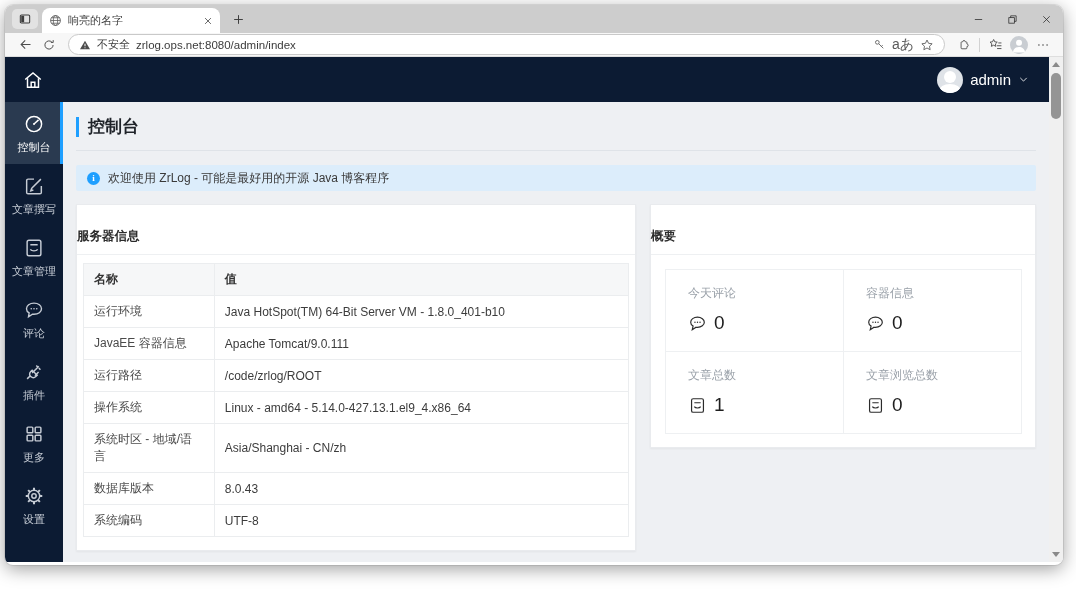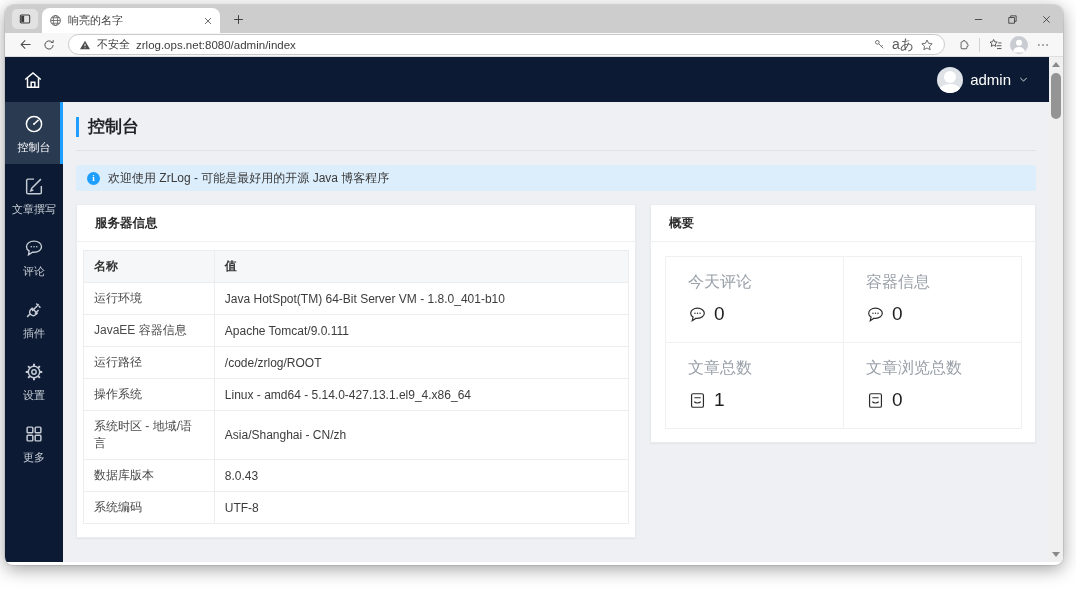--- a/index.html
+++ b/index.html
@@ -55,34 +55,34 @@
 
   .content { position:absolute; left:58px; top:45px; right:14px; bottom:0; padding:0 13px; background:#eef0f3; overflow:hidden; }
   .title-row { padding:15px 0 13px; border-bottom:1px solid #dfe3e8; }
   .page-title { font-size:17px; font-weight:bold; color:#1f2329; border-left:3px solid #1e9fff; padding-left:9px; line-height:20px; }
   .banner { margin-top:14px; height:26px; background:#dcedfb; border-radius:2px; display:flex; align-items:center; padding:0 11px; gap:8px; font-size:12px; color:#3a3a3a; }
   .info-ico { width:13px; height:13px; border-radius:50%; background:#1e9fff; color:#fff; font-size:9px; font-weight:bold;
               display:flex; align-items:center; justify-content:center; font-family:"Liberation Serif", serif; flex:none; }
 
   .panels { display:flex; gap:14px; margin-top:13px; align-items:flex-start; }
   .panel { background:#fff; border:1px solid #e9ebee; box-shadow:0 1px 2px rgba(0,0,0,.05); }
-  .panel-title { padding:10px 18px 9px; font-size:12.5px; font-weight:bold; color:#2b2b2b; border-bottom:1px solid #eef0f2; }
+  .panel-title { padding:10px 0 9px; font-size:12.5px; font-weight:bold; color:#2b2b2b; border-bottom:1px solid #eef0f2;margin-top:13px; }
   .panel.server { width:560px; }
   .panel.overview { flex:1; }
   .server-body { padding:8px 6px 13px; }
   table.srv { width:100%; border-collapse:collapse; font-size:12px; }
   table.srv th, table.srv td { border:1px solid #ebedef; padding:7px 10px; text-align:left; font-weight:normal; }
   table.srv th { background:#f6f7f8; color:#333; font-weight:bold; }
   table.srv td.k { color:#4a4a4a; width:24%; }
   table.srv td.v { color:#3c3c3c; }
 
   .ov-body { padding:14px; }
   .stats { display:grid; grid-template-columns:1fr 1fr; }
   .stat { border:1px solid #eef0f2; margin-right:-1px; margin-bottom:-1px; padding:15px 10px 17px 22px; }
-  .stat-label { font-size:16px; color:#9aa1a9; margin-bottom:10px; }
+  .stat-label { font-size:12px; color:#9aa1a9; margin-bottom:10px; }
   .stat-value { display:flex; align-items:center; gap:7px; font-size:19px; color:#1e1e1e; }
   .stat-value svg { color:#2b2b2b; }
 
   svg { display:block; }
 </style>
 </head>
 <body>
 
 <div class="window">
 
@@ -230,56 +230,63 @@
       </div>
       <div class="side-item">
         <svg width="22" height="22" viewBox="0 0 24 24">
           <path d="M20 12 v7 a1.5 1.5 0 0 1-1.5 1.5 h-13 A1.5 1.5 0 0 1 4 19 v-13 A1.5 1.5 0 0 1 5.5 4.5 H12" fill="none" stroke="currentColor" stroke-width="1.6"></path>
           <path d="M9.5 14.5 L19.5 4.5 M9.5 14.5 l-1 2.8 2.8-1" fill="none" stroke="currentColor" stroke-width="1.6"></path>
         </svg>
         <span>文章撰写</span>
       </div>
       <div class="side-item">
         <svg width="22" height="22" viewBox="0 0 24 24">
+          <rect x="4.5" y="3.5" width="15" height="17" rx="2" fill="none" stroke="currentColor" stroke-width="1.6"></rect>
+          <path d="M8 8.5 h8 M8 13.5 c1.5 2.2 6.5 2.2 8 0" fill="none" stroke="currentColor" stroke-width="1.6"></path>
+        </svg>
+        <span>文章管理</span>
+      </div>
+      <div class="side-item">
+        <svg width="22" height="22" viewBox="0 0 24 24">
           <path d="M12 4.5 c-4.7 0-8.2 2.7-8.2 6 0 1.9 1.1 3.6 2.9 4.7 L6 19.5 l4.3-2.9 c.6.1 1.1.1 1.7.1 4.7 0 8.2-2.7 8.2-6.1 s-3.5-6.1-8.2-6.1 z" fill="none" stroke="currentColor" stroke-width="1.5"></path>
           <circle cx="9" cy="10.6" r=".9" fill="currentColor"></circle>
             <circle cx="12" cy="10.6" r=".9" fill="currentColor"></circle>
             <circle cx="15" cy="10.6" r=".9" fill="currentColor"></circle>
         </svg>
         <span>评论</span>
       </div>
       <div class="side-item">
         <svg width="22" height="22" viewBox="0 0 24 24">
           <path d="M4.5 19.5 l3.5-3.5" stroke="currentColor" stroke-width="1.6" fill="none"></path>
           <path d="M8.5 11.5 c-1.7 1.7-1.7 4 0 5.5 1.6 1.5 3.9 1.6 5.5 0 l1.5-1.5 -5.5-5.5 z" fill="none" stroke="currentColor" stroke-width="1.6"></path>
           <path d="M10 13 l4-4 M13 16 l4-4" stroke="currentColor" stroke-width="1.6" fill="none"></path>
           <path d="M14.5 5 l1.8 1.8 M19 9.5 l-1.8-1.8 M13.8 9.2 l3.4-3.4" stroke="currentColor" stroke-width="1.6" fill="none"></path>
         </svg>
         <span>插件</span>
-      </div>
-      <div class="side-item">
-        <svg width="22" height="22" viewBox="0 0 24 24">
-          <circle cx="12" cy="12" r="6.2" fill="none" stroke="currentColor" stroke-width="1.6"></circle>
-          <circle cx="12" cy="12" r="2.4" fill="none" stroke="currentColor" stroke-width="1.6"></circle>
-          <g stroke="currentColor" stroke-width="2.2">
-            <path d="M12 3 v2.6 M12 18.4 V21 M3 12 h2.6 M18.4 12 H21 M5.6 5.6 l1.9 1.9 M16.5 16.5 l1.9 1.9 M5.6 18.4 l1.9-1.9 M16.5 7.5 l1.9-1.9"></path>
-          </g>
-        </svg>
-        <span>设置</span>
       </div>
       <div class="side-item">
         <svg width="22" height="22" viewBox="0 0 24 24">
           <g fill="none" stroke="currentColor" stroke-width="1.6">
             <rect x="4.5" y="4.5" width="6.2" height="6.2" rx="1"></rect>
               <rect x="13.3" y="4.5" width="6.2" height="6.2" rx="1"></rect>
             <rect x="4.5" y="13.3" width="6.2" height="6.2" rx="1"></rect>
               <rect x="13.3" y="13.3" width="6.2" height="6.2" rx="1"></rect>
           </g>
         </svg>
         <span>更多</span>
+      </div>
+      <div class="side-item">
+        <svg width="22" height="22" viewBox="0 0 24 24">
+          <circle cx="12" cy="12" r="6.2" fill="none" stroke="currentColor" stroke-width="1.6"></circle>
+          <circle cx="12" cy="12" r="2.4" fill="none" stroke="currentColor" stroke-width="1.6"></circle>
+          <g stroke="currentColor" stroke-width="2.2">
+            <path d="M12 3 v2.6 M12 18.4 V21 M3 12 h2.6 M18.4 12 H21 M5.6 5.6 l1.9 1.9 M16.5 16.5 l1.9 1.9 M5.6 18.4 l1.9-1.9 M16.5 7.5 l1.9-1.9"></path>
+          </g>
+        </svg>
+        <span>设置</span>
       </div>
     </div>
 
     <div class="content">
       <div class="title-row">
         <div class="page-title">控制台</div>
       </div>
 
       <div class="banner">
         <span class="info-ico">i</span>

